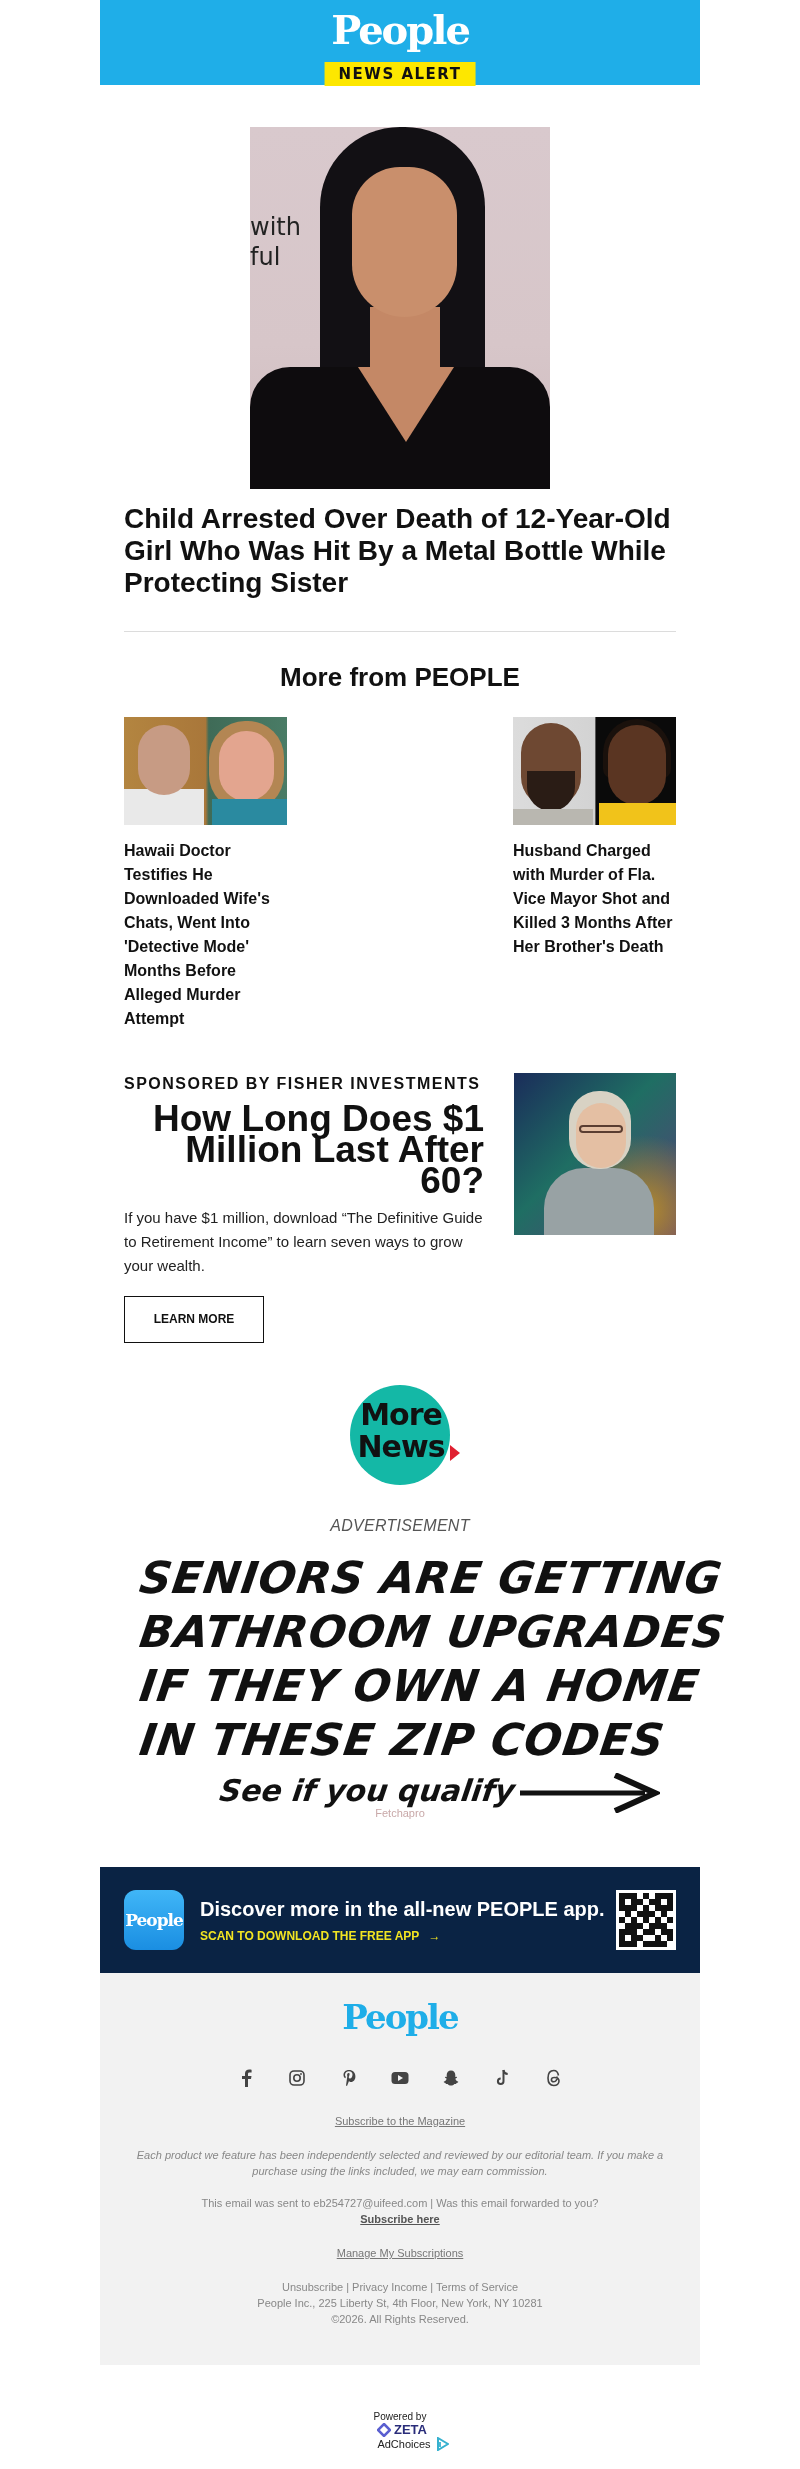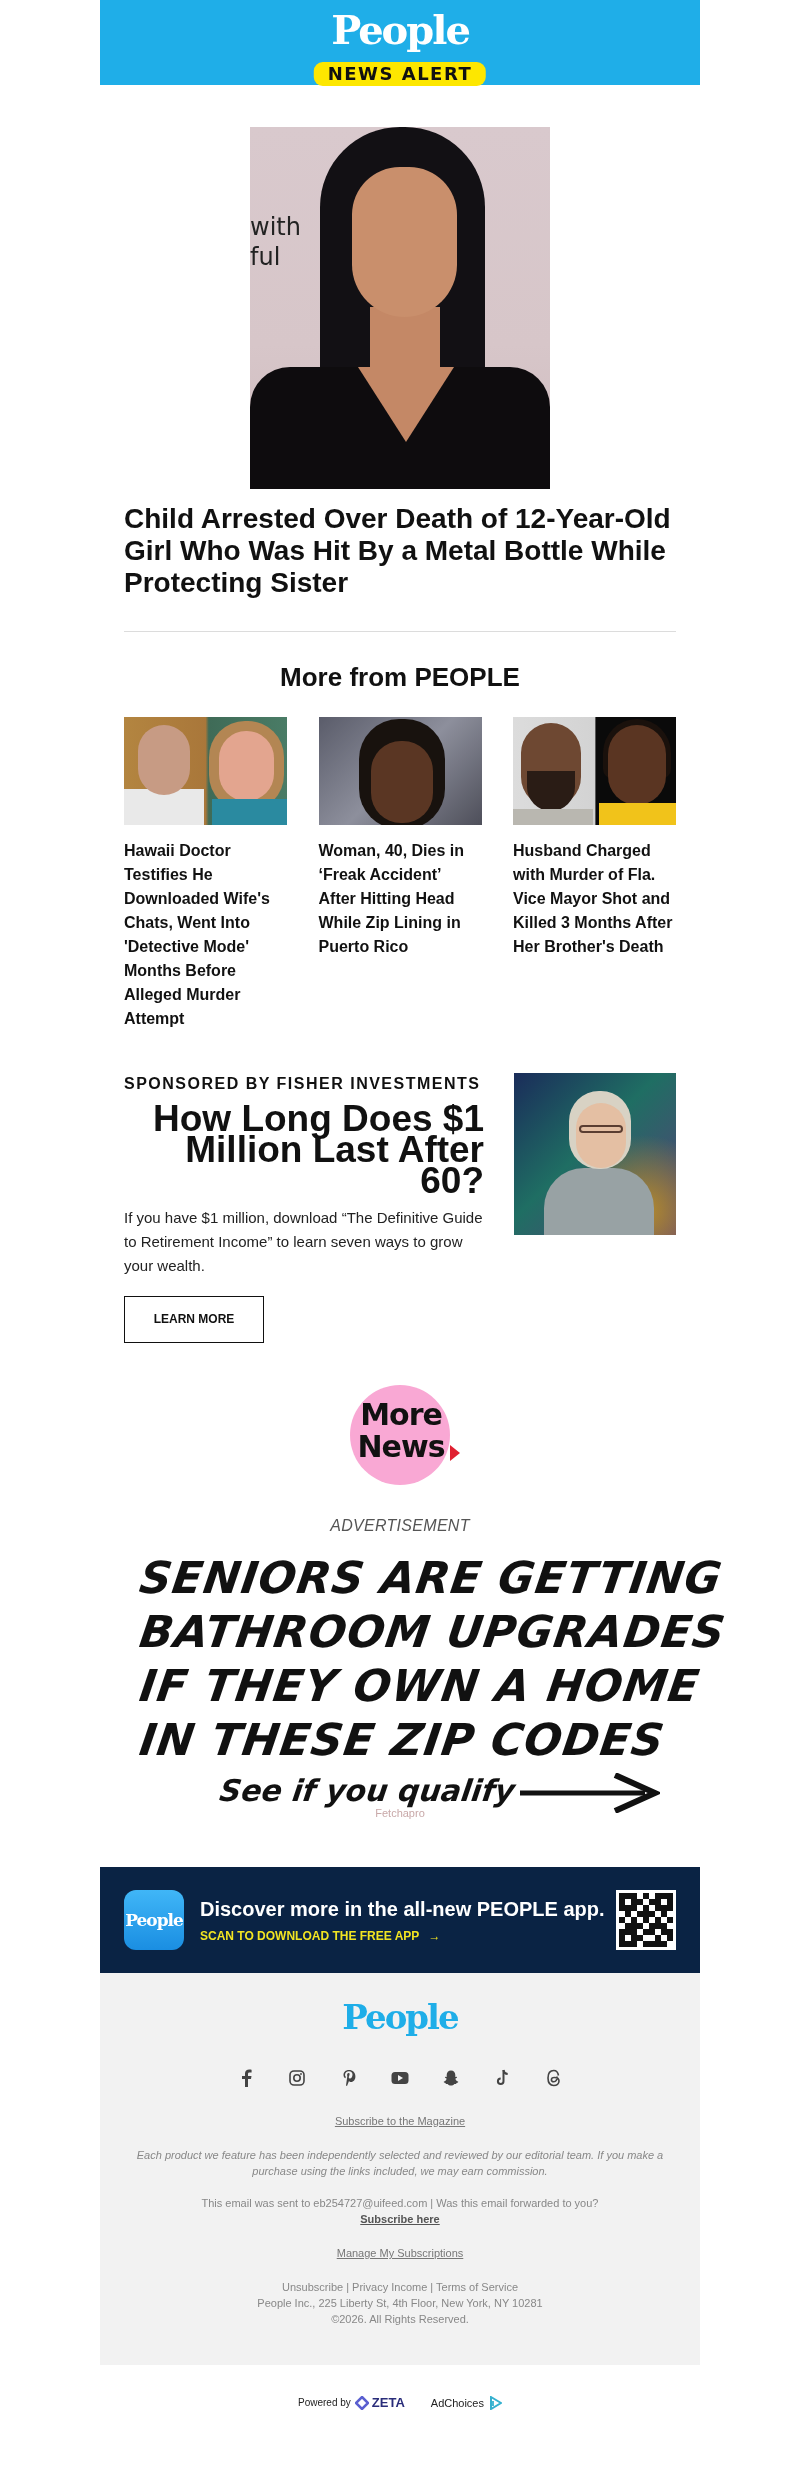--- a/index.html
+++ b/index.html
@@ -2,21 +2,21 @@
 <html><head>
 <meta charset="utf-8">
 <style>
   * { box-sizing: border-box; margin: 0; padding: 0; }
   body { width: 800px; background: #ffffff; font-family: "Liberation Sans", sans-serif; color: #000; }
   .wrap { width: 600px; margin: 0 auto; background: #fff; }
 
   
   .header { position: relative; height: 85px; background: #1faee8; text-align: center; }
   .logo { font-family: "DejaVu Serif", serif; font-weight: bold; color: #fff; font-size: 40px; letter-spacing: -2px; padding-top: 8px; line-height: 44px; }
-  .alert-badge { position: absolute; left: 50%; top: 62px; transform: translateX(-50%); background: #fde700; color: #111; font-family: "DejaVu Sans", sans-serif; font-weight: bold; font-size: 18px; letter-spacing: 1.5px; padding: 1px 14px; line-height: 22px; white-space: nowrap; border-radius: 9px; }
+  .alert-badge { position: absolute; left: 50%; top: 62px; transform: translateX(-50%); background: #fde700; color: #111; font-family: "DejaVu Sans", sans-serif; font-weight: bold; font-size: 15px; letter-spacing: 1.5px; padding: 1px 14px; line-height: 22px; white-space: nowrap; }
   .header-space { height: 42px; }
 
   
   .hero-img { display: block; width: 300px; height: 362px; margin: 0 auto; position: relative; overflow: hidden;
     background: linear-gradient(180deg, #d9c9cd 0%, #d7c6c9 60%, #cfbcbf 100%); }
   .hero-img .hair { position: absolute; left: 70px; top: 0; width: 165px; height: 330px; background: #121014; border-radius: 80px 80px 10px 10px; }
   .hero-img .face { position: absolute; left: 102px; top: 40px; width: 105px; height: 150px; background: #c98f6c; border-radius: 50px 50px 55px 55px; }
   .hero-img .neck { position: absolute; left: 120px; top: 180px; width: 70px; height: 70px; background: #c48866; }
   .hero-img .shirt { position: absolute; left: 0; top: 240px; width: 300px; height: 130px; background: #0e0c0e; border-radius: 40px 40px 0 0; }
   .hero-img .vneck { position: absolute; left: 108px; top: 240px; width: 0; height: 0; border-left: 48px solid transparent; border-right: 48px solid transparent; border-top: 75px solid #c48866; }
@@ -57,21 +57,21 @@
   .sp-btn { display: inline-block; margin-top: 18px; border: 1.5px solid #111; width: 140px; height: 47px; line-height: 44px; text-align: center; font-size: 12px; font-weight: bold; color: #111; cursor: pointer; }
   .sp-img { width: 162px; height: 162px; position: relative; overflow: hidden; margin-top: 0;
     background: radial-gradient(circle at 80% 85%, #b78c2a 0%, transparent 40%), linear-gradient(135deg, #1a2c5a 0%, #1f6e63 45%, #5b3d7a 100%); }
   .sp-img .hr { position: absolute; left: 55px; top: 18px; width: 62px; height: 78px; border-radius: 30px; background: #d8d2c4; }
   .sp-img .fc { position: absolute; left: 62px; top: 30px; width: 50px; height: 65px; border-radius: 25px; background: #e4bfa3; }
   .sp-img .gl { position: absolute; left: 65px; top: 52px; width: 44px; height: 8px; border: 2px solid #5a3d31; border-radius: 4px; }
   .sp-img .bd { position: absolute; left: 30px; top: 95px; width: 110px; height: 70px; border-radius: 40px 40px 0 0; background: #98a2a4; }
 
   
   .more-news { text-align: center; margin-top: 42px; }
-  .mn-circle { position: relative; display: inline-block; width: 100px; height: 100px; border-radius: 50%; background: #f9a8d4; }
+  .mn-circle { position: relative; display: inline-block; width: 100px; height: 100px; border-radius: 50%; background: #14b8a6; }
   .mn-text { position: absolute; left: -4px; top: 14px; width: 110px; font-family: "DejaVu Sans", sans-serif; font-weight: bold; font-size: 30px; line-height: 32px; color: #111; letter-spacing: -1px; }
   .mn-arrow { position: absolute; right: -10px; top: 60px; width: 0; height: 0; border-top: 8px solid transparent; border-bottom: 8px solid transparent; border-left: 10px solid #e02030; }
   .ad-label { text-align: center; font-size: 16px; color: #555; margin-top: 28px; letter-spacing: 0.3px; font-style: italic; }
 
   .ad-box { width: 520px; margin: 16px auto 0 auto; position: relative; height: 290px; }
   .ad-line { font-family: "DejaVu Sans", sans-serif; font-weight: bold; font-style: italic; font-size: 44px; line-height: 54px; color: #111; letter-spacing: 1px; text-transform: uppercase; transform: skewX(-8deg); white-space: nowrap; }
   .ad-cta { position: absolute; left: 80px; top: 222px; font-family: "DejaVu Sans", sans-serif; font-weight: bold; font-style: italic; font-size: 30px; color: #111; transform: skewX(-8deg); white-space: nowrap; }
   .ad-arrow { position: absolute; left: 380px; top: 222px; width: 140px; height: 40px; }
   .ad-brand { position: absolute; left: 0; right: 0; top: 256px; text-align: center; font-size: 11px; color: #c8a8a8; }
 
@@ -95,21 +95,21 @@
   .f-sent { font-size: 11px; color: #888; line-height: 16px; margin-top: 16px; }
   .f-sub { font-size: 11px; color: #555; font-weight: bold; text-decoration: underline; }
   .f-links2 { font-size: 11px; color: #888; line-height: 16px; margin-top: 18px; }
 
   .bottom { text-align: center; padding-top: 24px; padding-bottom: 20px; }
   .pi-row { display: flex; align-items: center; justify-content: center; }
   .pi-logo { font-family: "DejaVu Serif", serif; font-size: 20px; color: #111; letter-spacing: -1px; }
   .pi-dot { color: #e5e55a; }
   .pi-text { font-size: 13px; color: #888; margin-left: 12px; }
   .pi-link { color: #111; text-decoration: underline; }
-  .powered-row { display: flex; align-items: center; justify-content: center; margin-top: 6px; font-size: 10px; color: #222; }
+  .powered-row { display: flex; align-items: center; justify-content: center; margin-top: 22px; font-size: 10px; color: #222; flex-direction: column; }
   .zeta { display: inline-flex; align-items: center; font-weight: bold; font-size: 13px; color: #2a2d7a; margin-left: 4px; }
   .adchoices { display: inline-flex; align-items: center; margin-left: 26px; font-size: 11px; color: #222; cursor: pointer; }
 </style>
 </head>
 <body>
 
 <div class="wrap">
 
   <div class="header">
     <div class="logo">People</div>
@@ -135,27 +135,20 @@
   <div class="stories">
     <div class="story">
       <div class="story-img s1">
         <div class="p1b"></div>
           <div class="p1"></div>
           <div class="p2h"></div>
           <div class="p2"></div>
           <div class="p2b"></div>
       </div>
       <div class="story-title">Hawaii Doctor Testifies He Downloaded Wife's Chats, Went Into 'Detective Mode' Months Before Alleged Murder Attempt</div>
-    </div>
-    <div class="story">
-      <div class="story-img s2">
-        <div class="h"></div>
-          <div class="f"></div>
-      </div>
-      <div class="story-title">Woman, 40, Dies in ‘Freak Accident’ After Hitting Head While Zip Lining in Puerto Rico</div>
     </div>
     <div class="story">
       <div class="story-img s3">
         <div class="m"></div>
           <div class="mb"></div>
           <div class="mt"></div>
           <div class="wh"></div>
           <div class="w"></div>
           <div class="wb"></div>
       </div>

